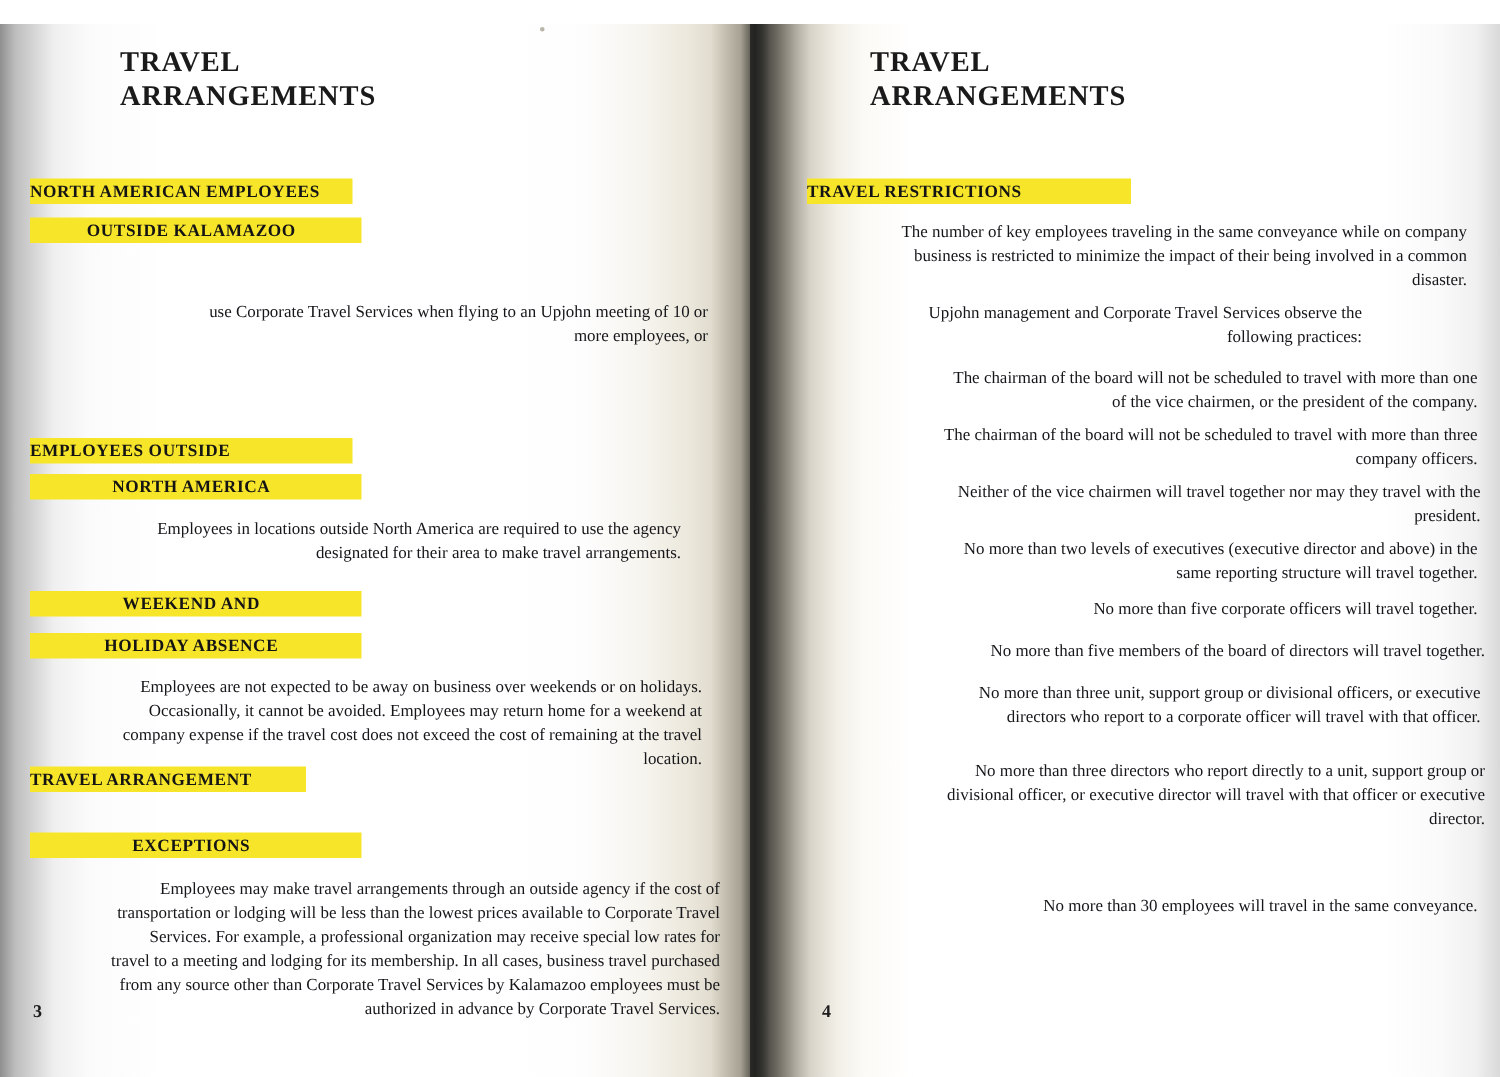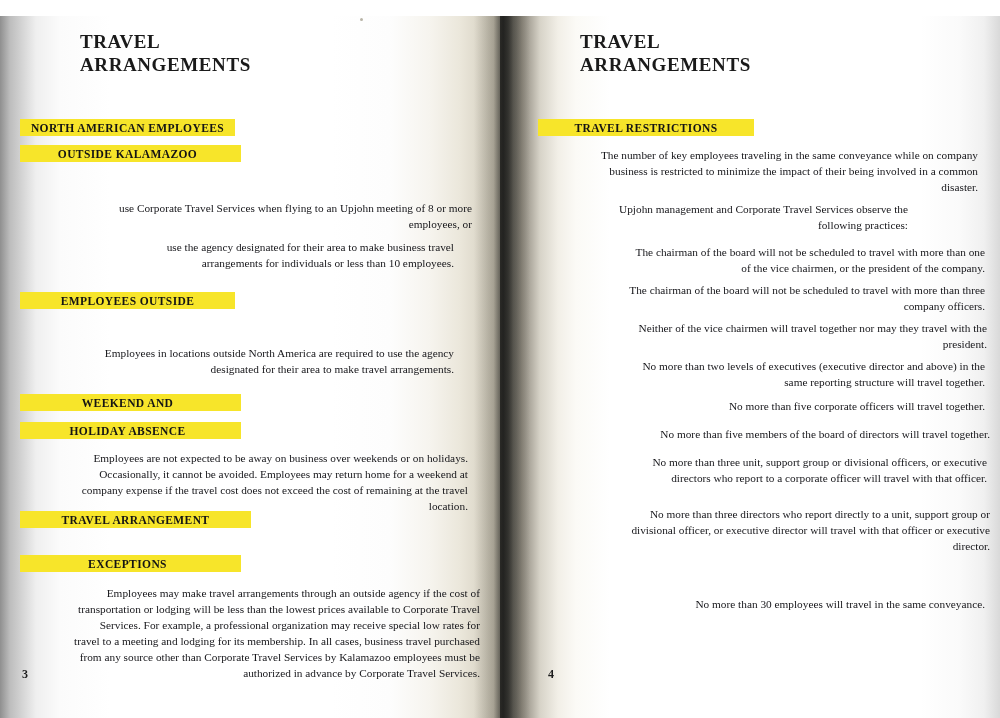--- a/index.html
+++ b/index.html
@@ -99,21 +99,21 @@
   .hl-row .hl-text {
     font-family: "Liberation Serif", serif;
     font-weight: bold;
     font-size: 11.5px;
     letter-spacing: 0.4px;
     color: #141414;
     white-space: nowrap;
     text-transform: uppercase;
   }
   .hl-row.align-right { justify-content: center; padding-right: 6px; }
-  .hl-row.align-center { justify-content: center; }
+  .hl-row.align-center { justify-content: flex-start; }
 
   p.body {
     position: absolute;
     margin: 0;
     font-family: "Liberation Serif", serif;
     font-size: 11.3px;
     line-height: 1.42;
     color: #16161a;
     text-align: right;
   }
@@ -156,37 +156,39 @@
         <span>ARRANGEMENTS</span>
       </h1>
 
       <div class="hl-row align-center" style="left:6px; top:119px; width:215px;">
         <span class="hl-text">NORTH AMERICAN EMPLOYEES</span>
       </div>
       <div class="hl-row align-right" style="left:6px; top:145px; width:215px;">
         <span class="hl-text">OUTSIDE KALAMAZOO</span>
       </div>
 
-      <p class="body" style="left:100px; top:200px; width:358px;">use Corporate Travel Services when flying to an Upjohn meeting of 8 or more employees, or</p>
-      <p class="body" style="left:100px; top:239px; width:340px;">use the agency designated for their area to make business travel arrangements for individuals or less than 10 employees.</p>
+      <p class="body" style="left:100px; top:200px; width:358px;">use Corporate Travel Services when flying to an Upjohn meeting of 10 or more employees, or</p>
 
       <div class="hl-row align-center" style="left:6px; top:292px; width:215px;">
         <span class="hl-text">EMPLOYEES OUTSIDE</span>
       </div>
+      <div class="hl-row align-right" style="left:6px; top:316px; width:215px;">
+        <span class="hl-text">NORTH AMERICA</span>
+      </div>
       <p class="body" style="left:58px; top:345px; width:382px;">Employees in locations outside North America are required to use the agency designated for their area to make travel arrangements.</p>
 
       <div class="hl-row align-right" style="left:6px; top:394px; width:215px;">
         <span class="hl-text">WEEKEND AND</span>
       </div>
       <div class="hl-row align-right" style="left:6px; top:422px; width:215px;">
         <span class="hl-text">HOLIDAY ABSENCE</span>
       </div>
       <p class="body" style="left:58px; top:450px; width:396px;">Employees are not expected to be away on business over weekends or on holidays. Occasionally, it cannot be avoided. Employees may return home for a weekend at company expense if the travel cost does not exceed the cost of remaining at the travel location.</p>
 
-      <div class="hl-row align-center" style="left:6px; top:511px; width:231px;">
+      <div class="hl-row align-center" style="left:6px; top:511px; width:184px;">
         <span class="hl-text">TRAVEL ARRANGEMENT</span>
       </div>
       <div class="hl-row align-right" style="left:6px; top:555px; width:215px;">
         <span class="hl-text">EXCEPTIONS</span>
       </div>
       <p class="body" style="left:58px; top:585px; width:408px;">Employees may make travel arrangements through an outside agency if the cost of transportation or lodging will be less than the lowest prices available to Corporate Travel Services. For example, a professional organization may receive special low rates for travel to a meeting and lodging for its membership. In all cases, business travel purchased from any source other than Corporate Travel Services by Kalamazoo employees must be authorized in advance by Corporate Travel Services.</p>
 
       <div class="folio">3</div>
     </div>
   </div>

